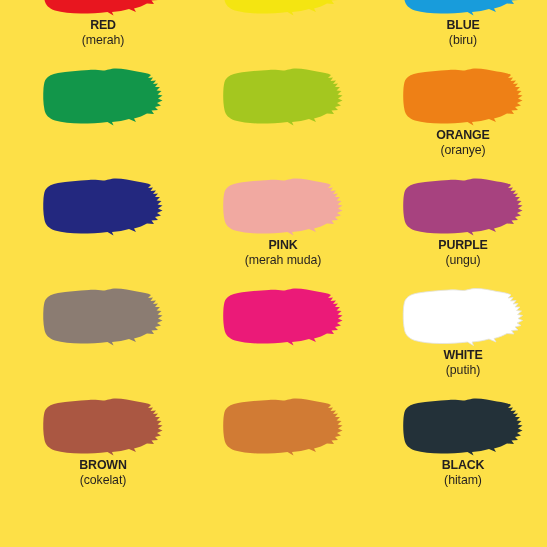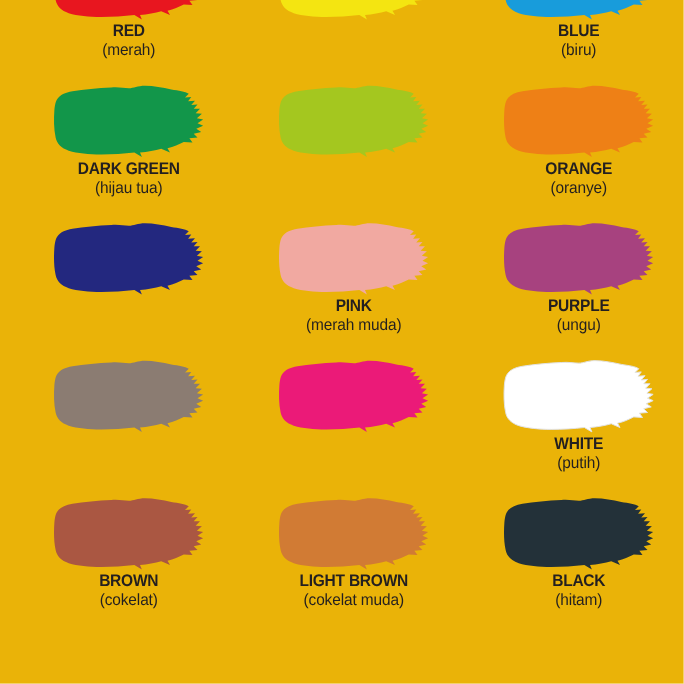--- a/index.html
+++ b/index.html
@@ -14,21 +14,21 @@
     font-family: "Liberation Sans", sans-serif;
     position: relative;
   }
 
   #chart-canvas {
     position: absolute;
     left: 0;
     top: 0;
     width: 547px;
     height: 547px;
-    background: #eab308;
+    background: #fde047;
     overflow: hidden;
   }
 
   
   #swatch-grid {
     position: absolute;
     left: 13px;
     top: -46px;
     width: 540px;
     display: grid;
@@ -123,24 +123,20 @@
           <span class="swatch-name">BLUE</span>
           <span class="swatch-alias">(biru)</span>
         </div>
       </div>
       <div class="swatch-cell">
         <div class="swatch-art">
           <svg viewBox="0 0 248 124" preserveAspectRatio="none">
             <path d="M10,26 C14,20 22,16 34,14 C52,11 74,9 96,8 C108,7 116,9 124,9 C132,9 138,5 150,5 C164,5 178,8 192,11 C204,13 214,14 220,18 L214,24 L224,23 L219,30 L230,29 L224,36 L234,35 L228,42 L238,42 L231,49 L241,50 L233,57 L243,59 L234,65 L243,69 L232,74 L240,79 L228,82 L234,88 L221,89 L226,96 L212,95 C204,99 196,103 186,105 L190,112 L176,106 C166,109 154,111 142,112 L145,119 L133,112 C116,114 98,115 80,115 C60,115 42,113 28,109 C16,105 9,98 7,88 C4,74 4,58 5,44 C6,35 7,30 10,26 Z" fill="#12964a"></path>
           </svg>
         </div>
-        <div class="swatch-caption">
-          <span class="swatch-name">DARK GREEN</span>
-          <span class="swatch-alias">(hijau tua)</span>
-        </div>
       </div>
       <div class="swatch-cell">
         <div class="swatch-art">
           <svg viewBox="0 0 248 124" preserveAspectRatio="none">
             <path d="M10,26 C14,20 22,16 34,14 C52,11 74,9 96,8 C108,7 116,9 124,9 C132,9 138,5 150,5 C164,5 178,8 192,11 C204,13 214,14 220,18 L214,24 L224,23 L219,30 L230,29 L224,36 L234,35 L228,42 L238,42 L231,49 L241,50 L233,57 L243,59 L234,65 L243,69 L232,74 L240,79 L228,82 L234,88 L221,89 L226,96 L212,95 C204,99 196,103 186,105 L190,112 L176,106 C166,109 154,111 142,112 L145,119 L133,112 C116,114 98,115 80,115 C60,115 42,113 28,109 C16,105 9,98 7,88 C4,74 4,58 5,44 C6,35 7,30 10,26 Z" fill="#a4c71f"></path>
           </svg>
         </div>
       </div>
       <div class="swatch-cell">
         <div class="swatch-art">
@@ -217,24 +213,20 @@
           <span class="swatch-name">BROWN</span>
           <span class="swatch-alias">(cokelat)</span>
         </div>
       </div>
       <div class="swatch-cell">
         <div class="swatch-art">
           <svg viewBox="0 0 248 124" preserveAspectRatio="none">
             <path d="M10,26 C14,20 22,16 34,14 C52,11 74,9 96,8 C108,7 116,9 124,9 C132,9 138,5 150,5 C164,5 178,8 192,11 C204,13 214,14 220,18 L214,24 L224,23 L219,30 L230,29 L224,36 L234,35 L228,42 L238,42 L231,49 L241,50 L233,57 L243,59 L234,65 L243,69 L232,74 L240,79 L228,82 L234,88 L221,89 L226,96 L212,95 C204,99 196,103 186,105 L190,112 L176,106 C166,109 154,111 142,112 L145,119 L133,112 C116,114 98,115 80,115 C60,115 42,113 28,109 C16,105 9,98 7,88 C4,74 4,58 5,44 C6,35 7,30 10,26 Z" fill="#d17b34"></path>
           </svg>
         </div>
-        <div class="swatch-caption">
-          <span class="swatch-name">LIGHT BROWN</span>
-          <span class="swatch-alias">(cokelat muda)</span>
-        </div>
       </div>
       <div class="swatch-cell">
         <div class="swatch-art">
           <svg viewBox="0 0 248 124" preserveAspectRatio="none">
             <path d="M10,26 C14,20 22,16 34,14 C52,11 74,9 96,8 C108,7 116,9 124,9 C132,9 138,5 150,5 C164,5 178,8 192,11 C204,13 214,14 220,18 L214,24 L224,23 L219,30 L230,29 L224,36 L234,35 L228,42 L238,42 L231,49 L241,50 L233,57 L243,59 L234,65 L243,69 L232,74 L240,79 L228,82 L234,88 L221,89 L226,96 L212,95 C204,99 196,103 186,105 L190,112 L176,106 C166,109 154,111 142,112 L145,119 L133,112 C116,114 98,115 80,115 C60,115 42,113 28,109 C16,105 9,98 7,88 C4,74 4,58 5,44 C6,35 7,30 10,26 Z" fill="#233139"></path>
           </svg>
         </div>
         <div class="swatch-caption">
           <span class="swatch-name">BLACK</span>
           <span class="swatch-alias">(hitam)</span>

